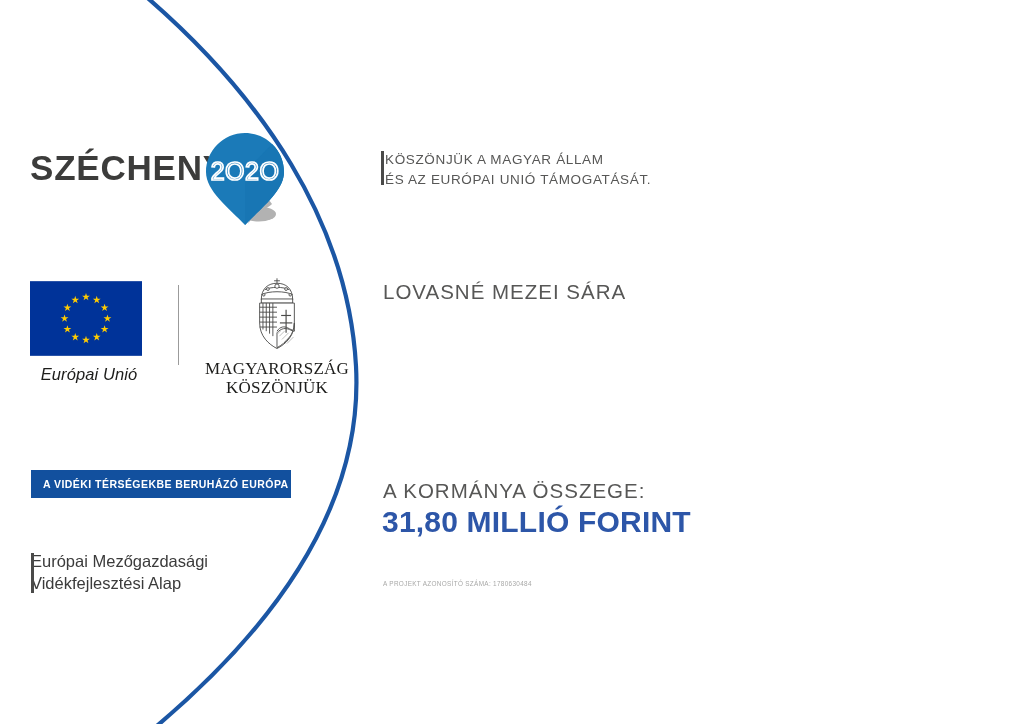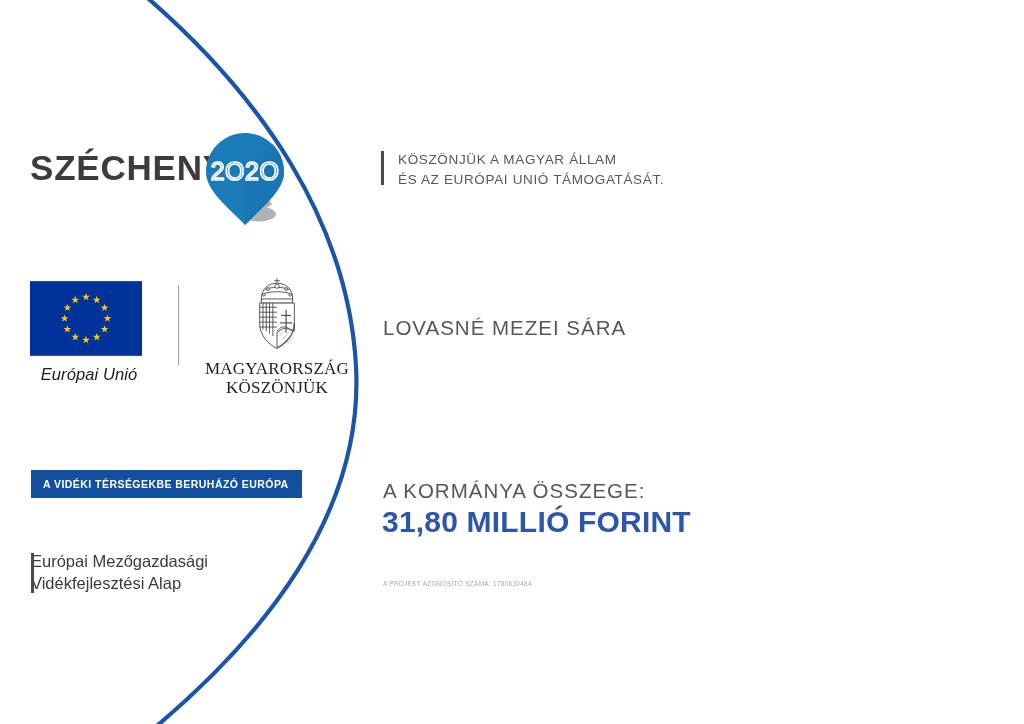--- a/index.html
+++ b/index.html
@@ -127,21 +127,21 @@
   
   .vidki-banner {
     position: absolute;
     left: 31px;
     top: 470px;
     background: #12509e;
     color: #ffffff;
     font-size: 10.5px;
     font-weight: bold;
     letter-spacing: 0.45px;
-    padding: 8px 13px 8px 12px;
+    padding: 8px 2px 8px 12px;
     white-space: nowrap;
   }
 
   
   .emva {
     position: absolute;
     left: 31px;
     top: 551px;
     font-size: 16.5px;
     line-height: 1.32;
@@ -164,21 +164,21 @@
     left: 381px;
     top: 0;
     width: 620px;
     height: 724px;
   }
 
   .thanks {
     position: absolute;
     left: 0;
     top: 150px;
-    padding-left: 17px;
+    padding-left: 4px;
     font-size: 13.5px;
     line-height: 1.48;
     letter-spacing: 0.65px;
     color: #575756;
     white-space: nowrap;
   }
   .thanks::before {
     content: "";
     position: absolute;
     left: 0;
@@ -189,21 +189,20 @@
   }
 
   .beneficiary {
     position: absolute;
     left: 2px;
     top: 280px;
     font-size: 20.5px;
     letter-spacing: 1.0px;
     color: #575756;
     white-space: nowrap;
-    margin-top: 36px;
   }
 
   .project-title {
     position: absolute;
     left: 1px;
     top: 312px;
     font-size: 32.5px;
     font-weight: bold;
     line-height: 1.32;
     letter-spacing: 0.3px;

